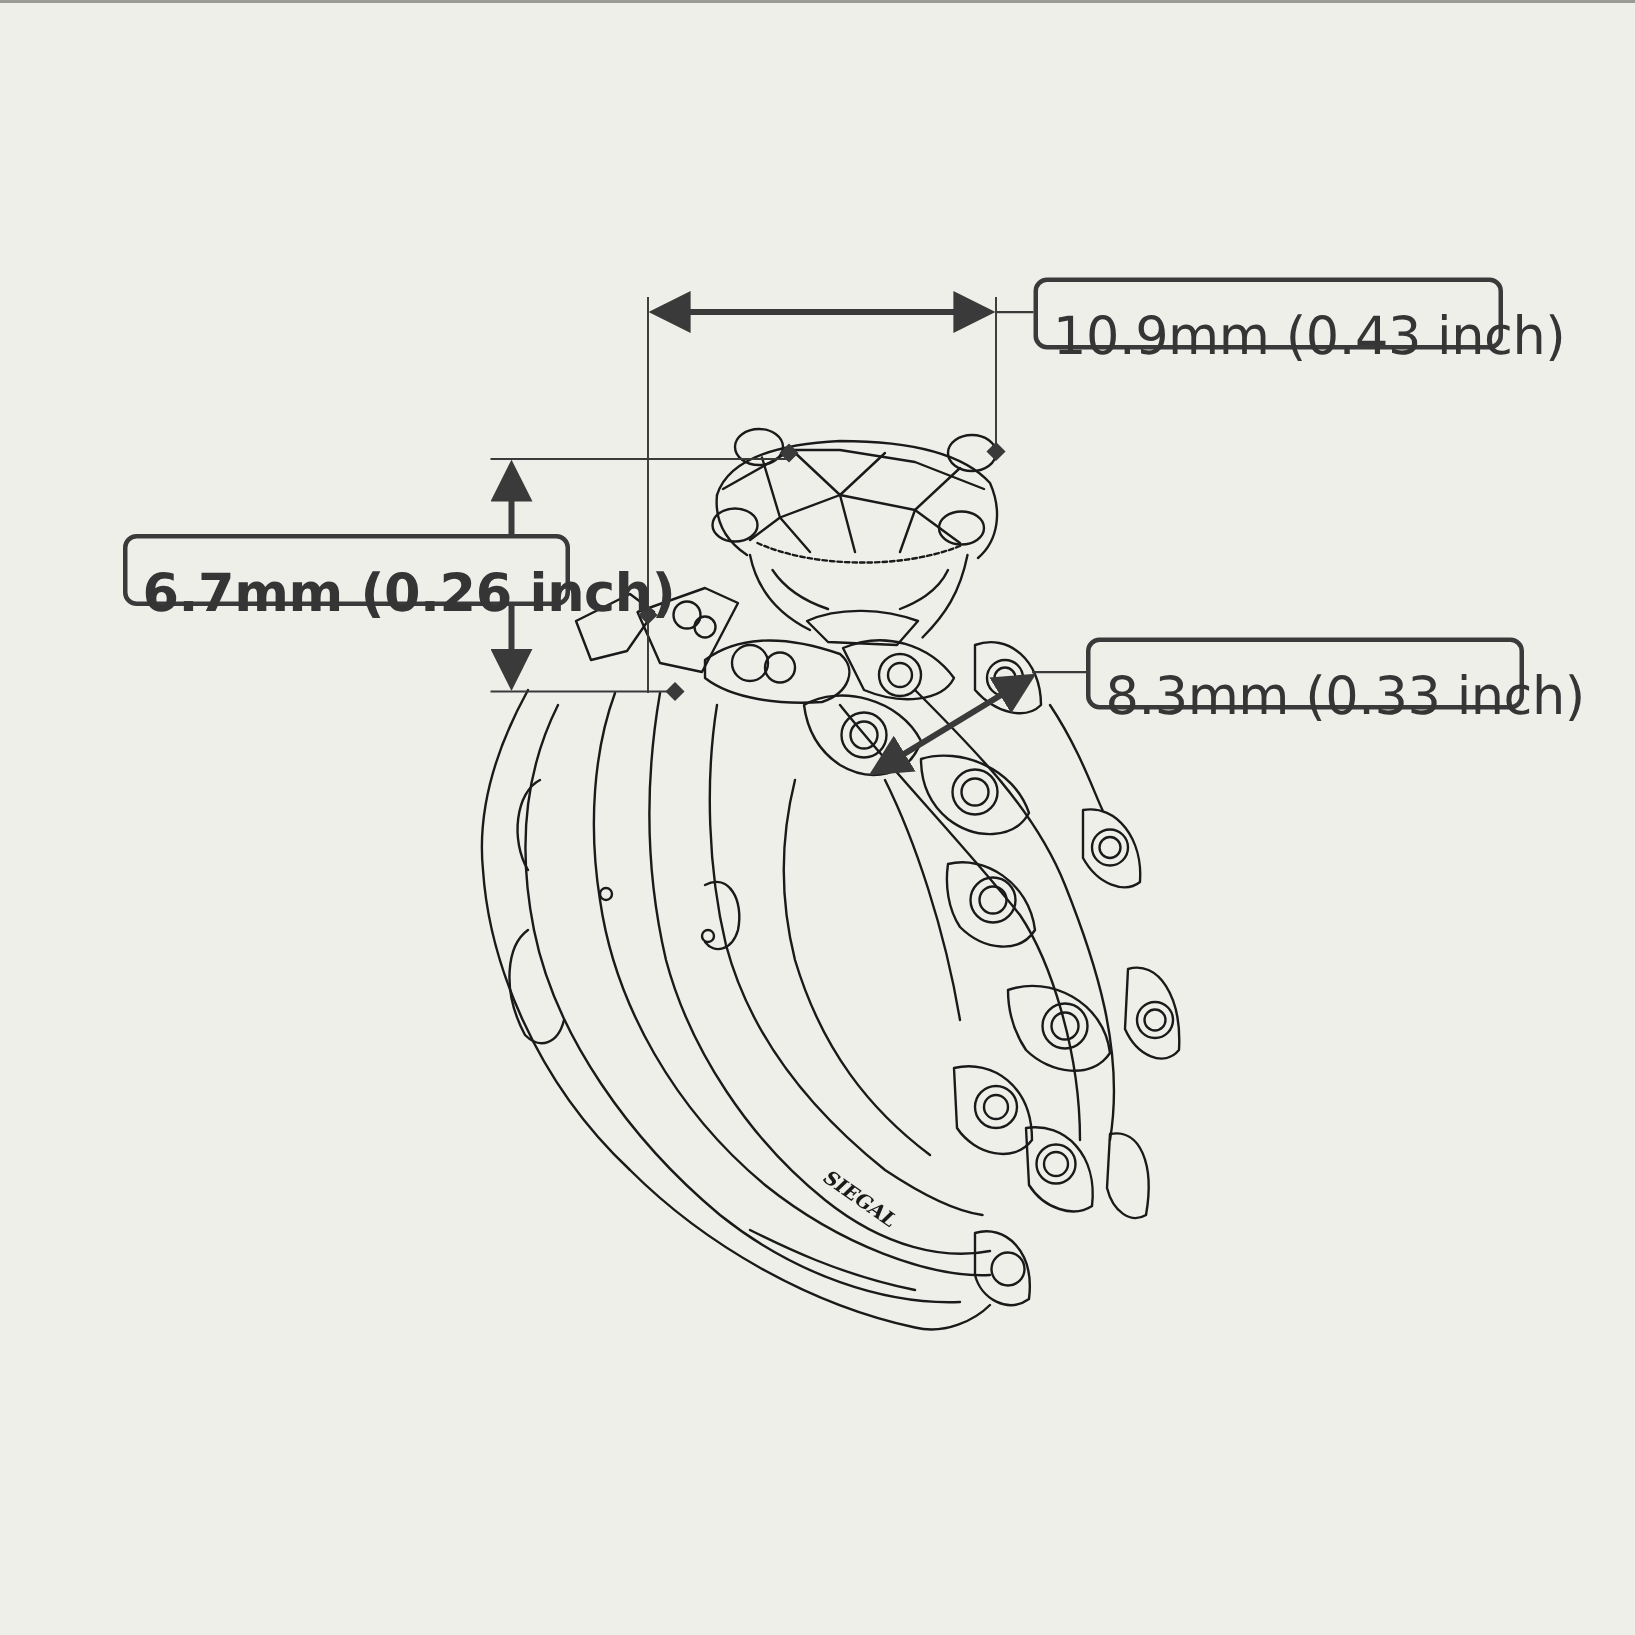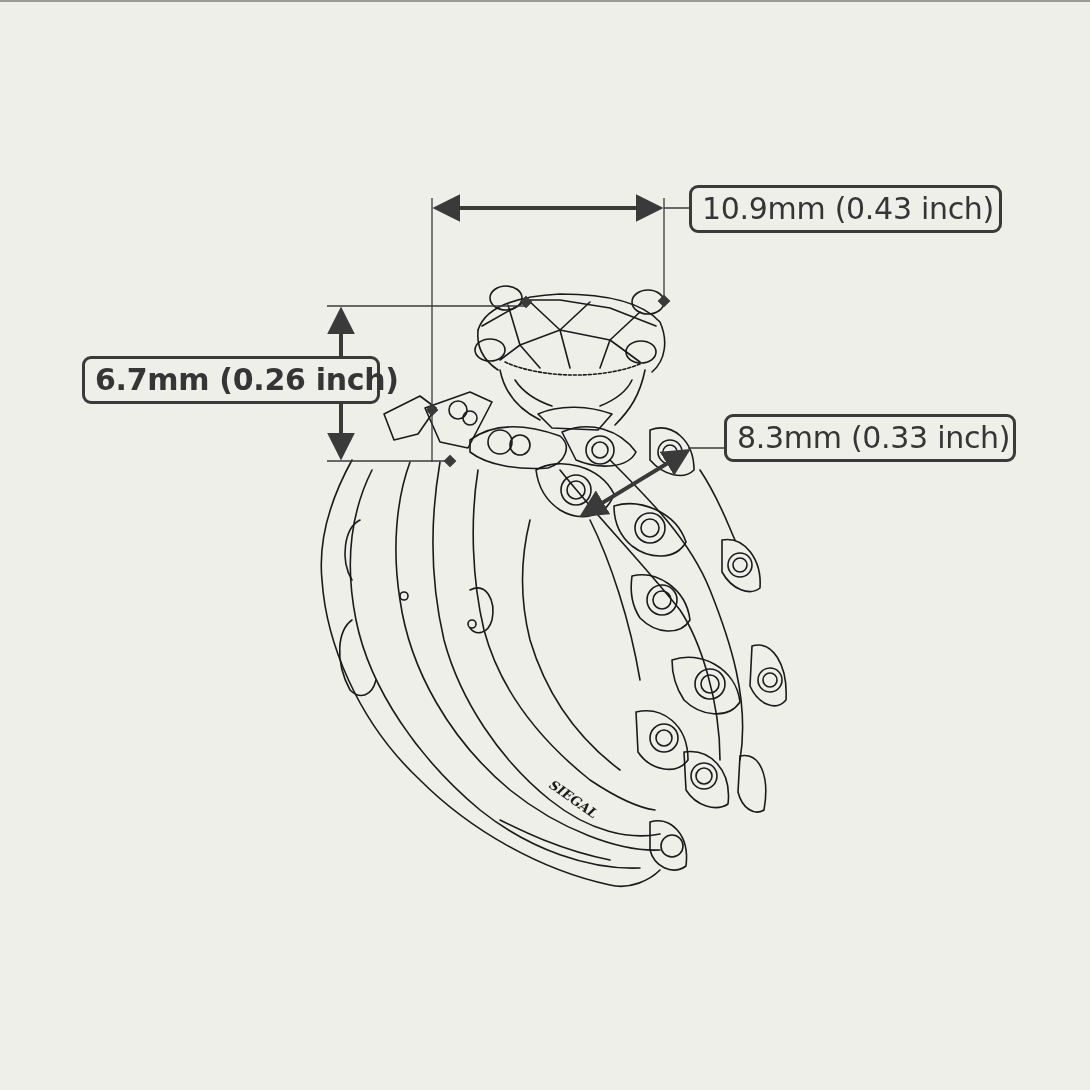--- a/index.html
+++ b/index.html
@@ -10,31 +10,31 @@
     position: relative;
   }
   .top-border { position: absolute; left: 0; top: 0; width: 1090px; height: 2px; background: #9a9a96; }
   .canvas { position: absolute; left: 0; top: 0; width: 1090px; height: 1090px; }
   .label {
     position: absolute;
     border: 3px solid #3a3a3a;
     border-radius: 9px;
     background: #efefea;
     color: #353535;
-    font-size: 30px;
+    font-size: 35px;
     line-height: 42px;
-    padding: 0 10px;
+    padding: 16px 10px;
     white-space: nowrap;
     box-sizing: border-box;
     height: 48px;
     letter-spacing: -0.3px;
   }
   #lbl-width  { left: 689px; top: 185px; width: 313px; }
   #lbl-height { left: 82px;  top: 356px; width: 298px; font-weight: bold; }
-  #lbl-band   { left: 724px; top: 414px; width: 292px; }
+  #lbl-band   { left: 724px; top: 425px; width: 292px; }
 </style>
 </head>
 <body>
 
 <div class="top-border"></div>
 
 <svg class="canvas" viewBox="0 0 1090 1090" width="1090" height="1090">
   <defs>
     <marker id="arrowH" viewBox="0 0 10 10" refX="8" refY="5" markerWidth="7" markerHeight="7" orient="auto-start-reverse">
       <path d="M0,0 L10,5 L0,10 z" fill="#3a3a3a"></path>

